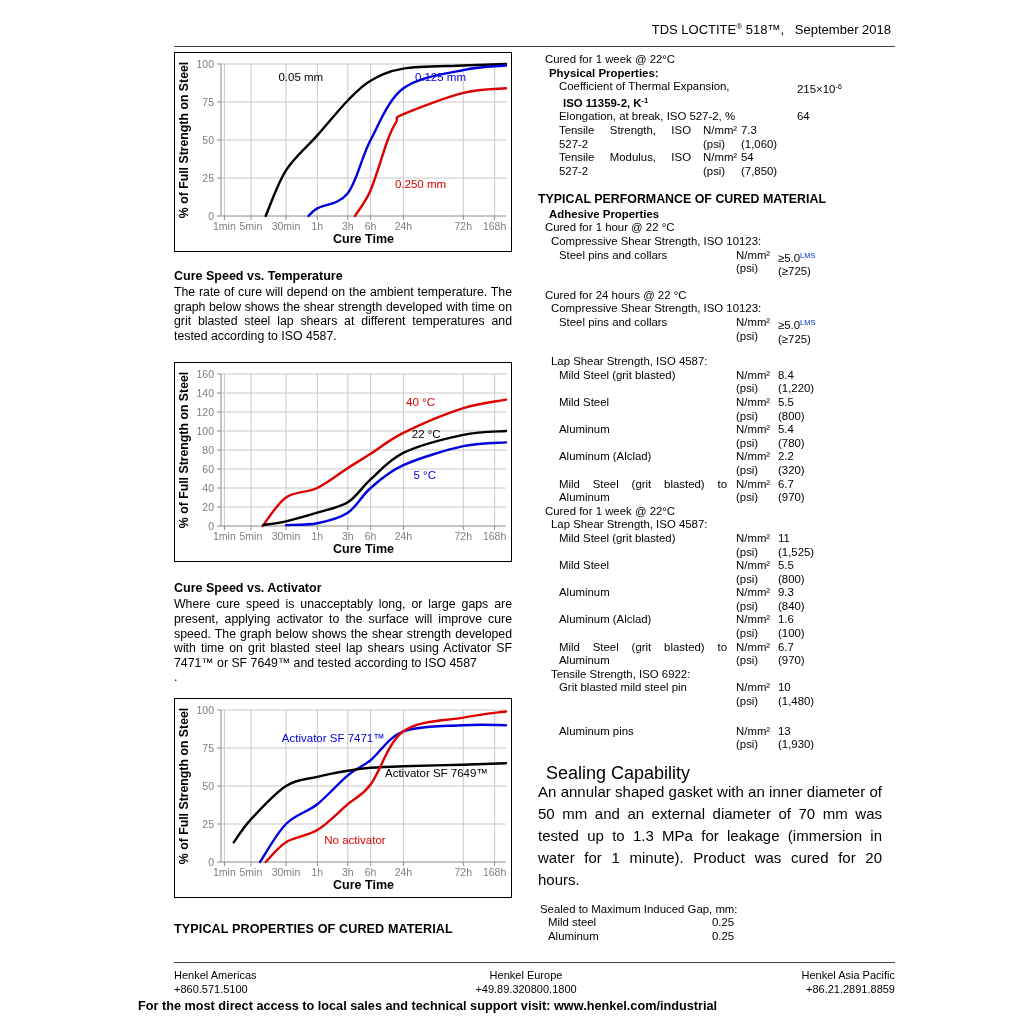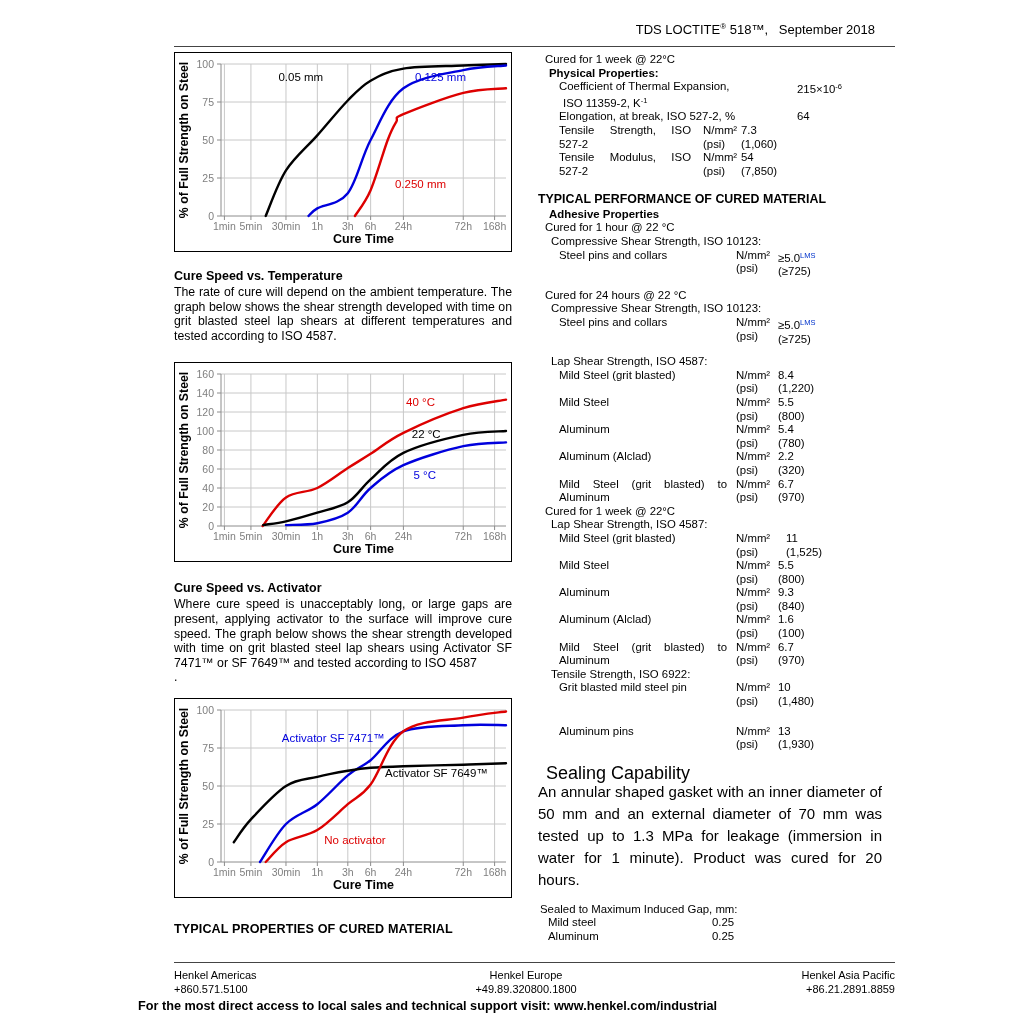--- a/index.html
+++ b/index.html
@@ -1,19 +1,19 @@
 <!DOCTYPE html>
 <html><head>
 <meta charset="utf-8">
 <style>
   html,body{margin:0;padding:0;background:#fff;}
   body{width:1024px;height:1024px;position:relative;font-family:"Liberation Sans",sans-serif;color:#000;overflow:hidden;}
   .page{position:absolute;inset:0;background:#fff;}
   
-  .header-title{position:absolute;top:22px;left:380px;width:495px;text-align:right;font-size:13px;white-space:pre-wrap;}
+  .header-title{position:absolute;top:22px;left:396px;width:495px;text-align:right;font-size:13px;white-space:pre-wrap;}
   .header-title sup{font-size:8px;vertical-align:5px;}
   .rule{position:absolute;left:174px;width:721px;height:1px;background:#444;}
   #header-rule{top:46px;}
   
   .col-left{position:absolute;left:174px;top:52px;width:338px;}
   .chart-box{width:336px;height:198px;border:1px solid #000;background:#fff;}
   svg{font-family:"Liberation Sans",sans-serif;display:block;}
   .sec{margin-top:17px;}
   .sec h3{margin:0 0 1px 0;font-size:12.5px;line-height:15px;font-weight:bold;}
   .sec p{margin:0;font-size:12.3px;line-height:14.6px;text-align:justify;}
@@ -25,21 +25,21 @@
   
   .col-right{position:absolute;left:538px;top:53px;width:344px;font-size:11.4px;line-height:13.6px;}
   .r-line{position:relative;}
   .r-h{font-weight:bold;font-size:12.4px;line-height:15.5px;}
   .r-b0{font-weight:normal;font-size:18px;line-height:15px;margin-left:8px;}
   .r-b1{font-weight:bold;padding-left:11px;}
   .r-cured{padding-left:7px;}
   .r-s0{padding-left:2px;}
   .r-iso{padding-left:13px;}
   .r-item{padding-left:21px;}
-  .r-item2{padding-left:25px;}
+  .r-item2{padding-left:25px;font-weight:bold;}
   .r-sealed{padding-left:10px;}
   .kvr{position:relative;}
   .kv2{position:relative;min-height:27.2px;}
   .kv2 .lbl{margin-left:21px;text-align:justify;}
   .abs{position:absolute;top:0;}
   .sup{font-size:7.5px;vertical-align:4px;letter-spacing:0;}
   .lms{color:#0033cc;}
   .r-p{font-size:15px;line-height:22px;text-align:justify;width:344px;}
   .r-gap{width:100%;}
   
@@ -369,21 +369,21 @@
         </div>
       </div>
       <div class="r-line r-cured">Cured for 1 week @ 22°C</div>
       <div class="r-line r-iso">Lap Shear Strength, ISO 4587:</div>
       <div class="kv2">
         <div class="lbl" style="width: 168px;">Mild Steel (grit blasted)</div>
         <div class="abs" style="left: 198px;">
           <div>N/mm²</div>
           <div>(psi)</div>
         </div>
-        <div class="abs" style="left: 248px;">
+        <div class="abs" style="left: 240px;">
           <div>11</div>
           <div>(1,525)</div>
         </div>
       </div>
       <div class="kv2">
         <div class="lbl" style="width: 168px;">Mild Steel</div>
         <div class="abs" style="left: 198px;">
           <div>N/mm²</div>
           <div>(psi)</div>
         </div>

